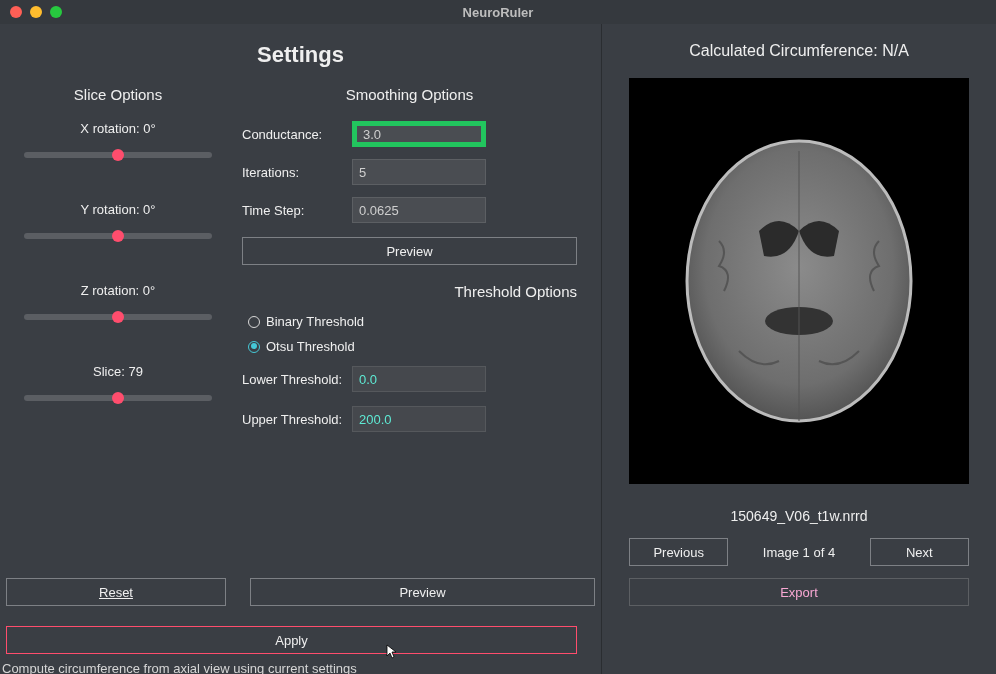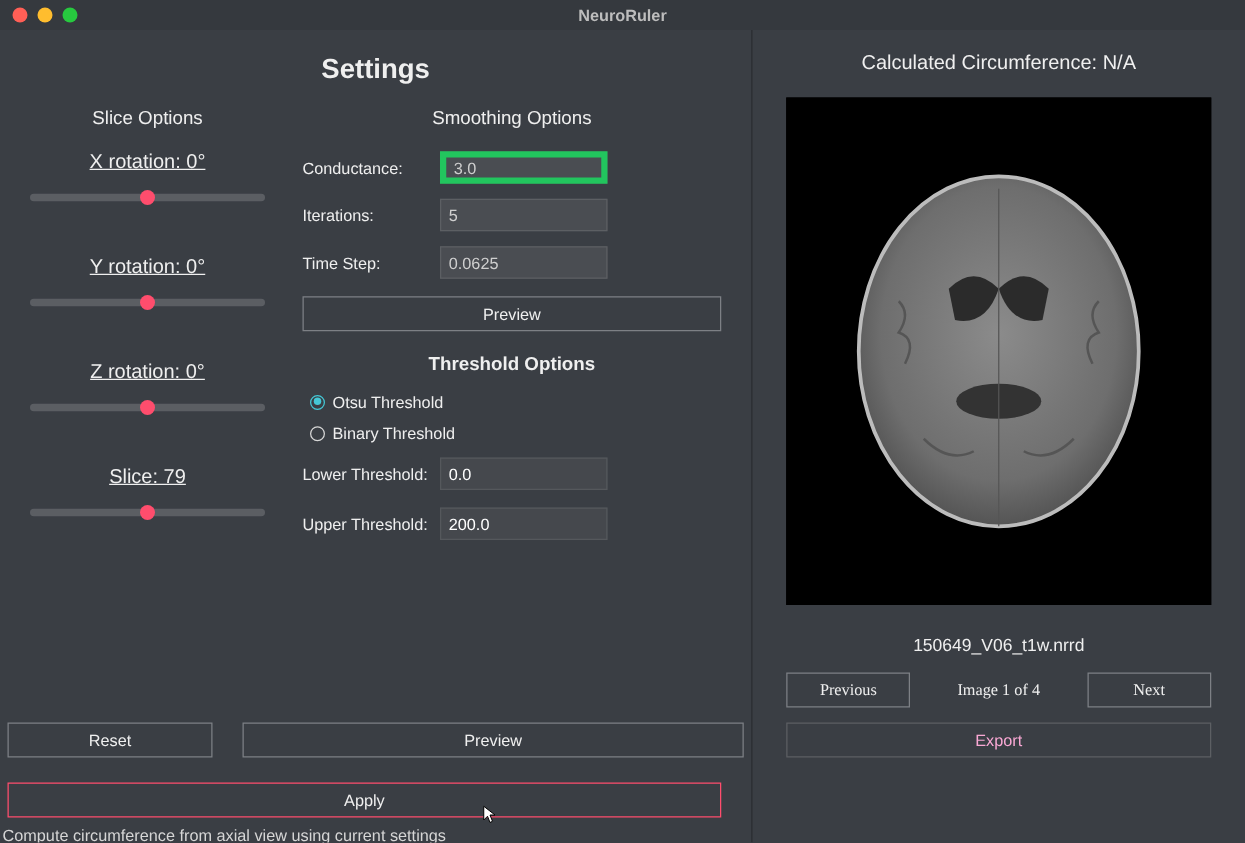--- a/index.html
+++ b/index.html
@@ -67,21 +67,21 @@
   .section-title {
     font-weight: 400;
     font-size: 15px;
     text-align: center;
     margin-bottom: 18px;
   }
 
   
   .slider-group { margin-bottom: 44px; text-align: center; }
   .slider-group:last-of-type { margin-bottom: 20px; }
-  .slider-label { font-size: 16px; margin-bottom: 16px; display: block; text-decoration: underline; }
+  .slider-label { font-size: 13px; margin-bottom: 16px; display: block; }
   .slider {
     width: 188px;
     height: 6px;
     background: #5b5e63;
     border-radius: 3px;
     margin: 0 auto;
     position: relative;
   }
   .slider .thumb {
     width: 12px; height: 12px;
@@ -119,53 +119,53 @@
     flex: 1;
     max-width: 134px;
     height: 26px;
     background: #4a4d52;
     border: 1px solid #5c5f63;
     color: #cfcfcf;
     padding: 0 6px;
     font-size: 13px;
   }
   .form-row input.highlight { border: 5px solid #22c55e; }
-  .fake-input.disabled { color: #ffffff; background:#45484d; border:1px solid #55585c; display:flex; align-items:center;}
+  .fake-input.disabled { color: #5eead4; background:#45484d; border:1px solid #55585c; display:flex; align-items:center;}
 
   
   .btn {
     display: flex;
     align-items: center;
     justify-content: center;
     height: 28px;
     border: 1px solid #7d8085;
     background: transparent;
     color: #efefef;
     font-size: 13px;
     cursor: pointer;
   }
   .btn.accent { border-color: #ff4d6d; }
   .btn.disabled { color: #f9a8d4; border-color: #5c5f63; }
 
   .opts-section-title {
-    font-weight: 700;
+    font-weight: 400;
     font-size: 15px;
-    text-align: center;
+    text-align: right;
     margin: 18px 0 14px 0;
   }
 
   .threshold-radios { display: flex; flex-direction: column; gap: 10px; margin: 6px 0 12px 6px; }
 
   
   .bottom-row {
     position: absolute;
     left: 6px; right: 6px; bottom: 68px;
     display: flex; gap: 24px;
   }
-  .bottom-row .btn:first-child { width: 164px; }
+  .bottom-row .btn:first-child { width: 220px; text-decoration: underline; }
   .bottom-row .btn:last-child { flex:1; }
   .apply-row {
     position: absolute;
     left: 6px; right: 24px; bottom: 20px;
   }
   .apply-row .btn { width: 100%; }
   .status {
     position: absolute;
     left: 2px; bottom: -2px;
     font-size: 13px;
@@ -186,21 +186,20 @@
   }
   .brain svg { position:absolute; top:50%; left:50%; transform:translate(-50%,-50%); }
 
   .filename { margin-top: 24px; font-size: 14px; }
   .nav-row {
     display: flex;
     align-items: center;
     gap: 22px;
     margin-top: 14px;
     width: 340px;
-    font-family: Liberation Serif, serif;
   }
   .nav-row .btn { flex: 1; height: 28px; }
   .nav-row .label { flex: 1; text-align: center; font-size: 13px; }
   .export-row { width: 340px; margin-top: 12px; }
   .export-row .btn { width: 100%; }
 
   
   .cursor {
     position: absolute;
     left: 386px; bottom: 14px;
@@ -274,26 +273,26 @@
         </div>
 
         <div class="btn" style="width:100%; margin-top:14px;">
           <span>Preview</span>
         </div>
 
         <div class="opts-section-title">Threshold Options</div>
 
         <div class="threshold-radios">
           <label class="radio">
+            <span class="bullet"></span>
+            <span>Binary Threshold</span>
+          </label>
+          <label class="radio">
             <span class="bullet selected"></span>
             <span>Otsu Threshold</span>
-          </label>
-          <label class="radio">
-            <span class="bullet"></span>
-            <span>Binary Threshold</span>
           </label>
         </div>
 
         <div class="form-row">
           <label>Lower Threshold:</label>
           <div class="fake-input disabled">0.0</div>
         </div>
         <div class="form-row" style="margin-top:14px;">
           <label>Upper Threshold:</label>
           <div class="fake-input disabled">200.0</div>

